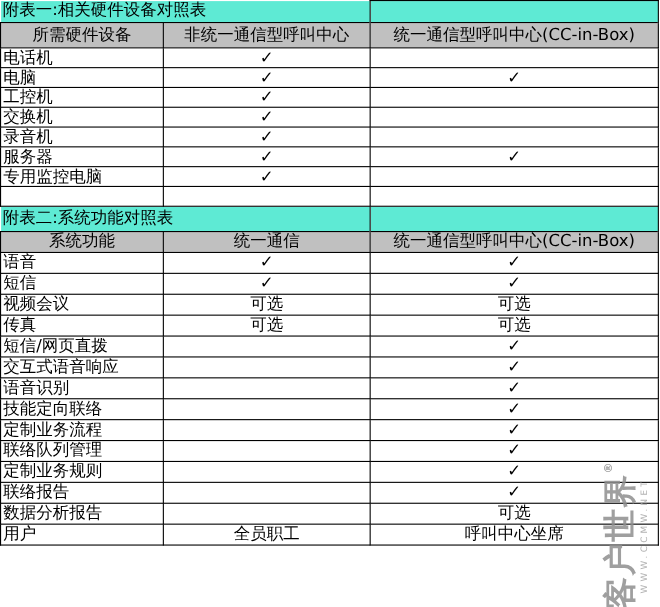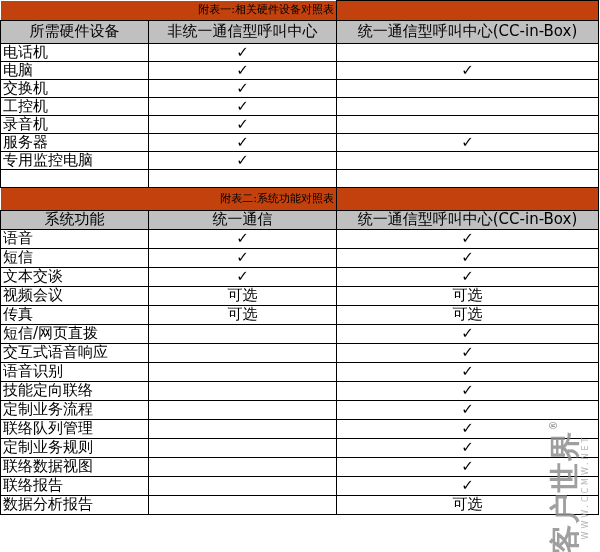--- a/index.html
+++ b/index.html
@@ -25,21 +25,21 @@
     white-space: nowrap;
     vertical-align: middle;
   }
   td.c1 { text-align: left; }
   td.c2, td.c3 { text-align: center; }
   tr.hdr td {
     background: #c0c0c0;
     text-align: center;
   }
   
-  tr.title td { border: none; background: #c2410c; text-align: right; font-size: 11px; }
+  tr.title td { border: none; background: #5eead4; text-align: left; font-size: 15px; }
   tr.title td.tside {
     border-left: 1px solid #000;
     border-right: 1px solid #000;
   }
   table.t1 tr.title td.tside { border-top: 1px solid #000; }
 
   table.t1 tr        { height: 18px; }
   table.t1 tr.title  { height: 20px; }
   table.t1 tr.hdr    { height: 23px; }
   table.t2 tr        { height: 19px; }
@@ -105,26 +105,26 @@
     <td class="c1">电话机</td>
     <td class="c2">✓</td>
     <td class="c3"></td>
   </tr>
   <tr>
     <td class="c1">电脑</td>
     <td class="c2">✓</td>
     <td class="c3">✓</td>
   </tr>
   <tr>
+    <td class="c1">工控机</td>
+    <td class="c2">✓</td>
+    <td class="c3"></td>
+  </tr>
+  <tr>
     <td class="c1">交换机</td>
-    <td class="c2">✓</td>
-    <td class="c3"></td>
-  </tr>
-  <tr>
-    <td class="c1">工控机</td>
     <td class="c2">✓</td>
     <td class="c3"></td>
   </tr>
   <tr>
     <td class="c1">录音机</td>
     <td class="c2">✓</td>
     <td class="c3"></td>
   </tr>
   <tr>
     <td class="c1">服务器</td>
@@ -164,25 +164,20 @@
     <td class="c1">语音</td>
     <td class="c2">✓</td>
     <td class="c3">✓</td>
   </tr>
   <tr>
     <td class="c1">短信</td>
     <td class="c2">✓</td>
     <td class="c3">✓</td>
   </tr>
   <tr>
-    <td class="c1">文本交谈</td>
-    <td class="c2">✓</td>
-    <td class="c3">✓</td>
-  </tr>
-  <tr>
     <td class="c1">视频会议</td>
     <td class="c2">可选</td>
     <td class="c3">可选</td>
   </tr>
   <tr>
     <td class="c1">传真</td>
     <td class="c2">可选</td>
     <td class="c3">可选</td>
   </tr>
   <tr>
@@ -214,33 +209,33 @@
     <td class="c1">联络队列管理</td>
     <td class="c2"></td>
     <td class="c3">✓</td>
   </tr>
   <tr>
     <td class="c1">定制业务规则</td>
     <td class="c2"></td>
     <td class="c3">✓</td>
   </tr>
   <tr>
-    <td class="c1">联络数据视图</td>
-    <td class="c2"></td>
-    <td class="c3">✓</td>
-  </tr>
-  <tr>
     <td class="c1">联络报告</td>
     <td class="c2"></td>
     <td class="c3">✓</td>
   </tr>
   <tr>
     <td class="c1">数据分析报告</td>
     <td class="c2"></td>
     <td class="c3">可选</td>
+  </tr>
+  <tr>
+    <td class="c1">用户</td>
+    <td class="c2">全员职工</td>
+    <td class="c3">呼叫中心坐席</td>
   </tr>
 </tbody>
   </table>
 
 <div class="watermark">
   <span class="wm-cn"><span>客户世界</span><span class="wm-reg">®</span></span>
   <span class="wm-url">WWW.CCMW.NET</span>
 </div>
 
 </body></html>

